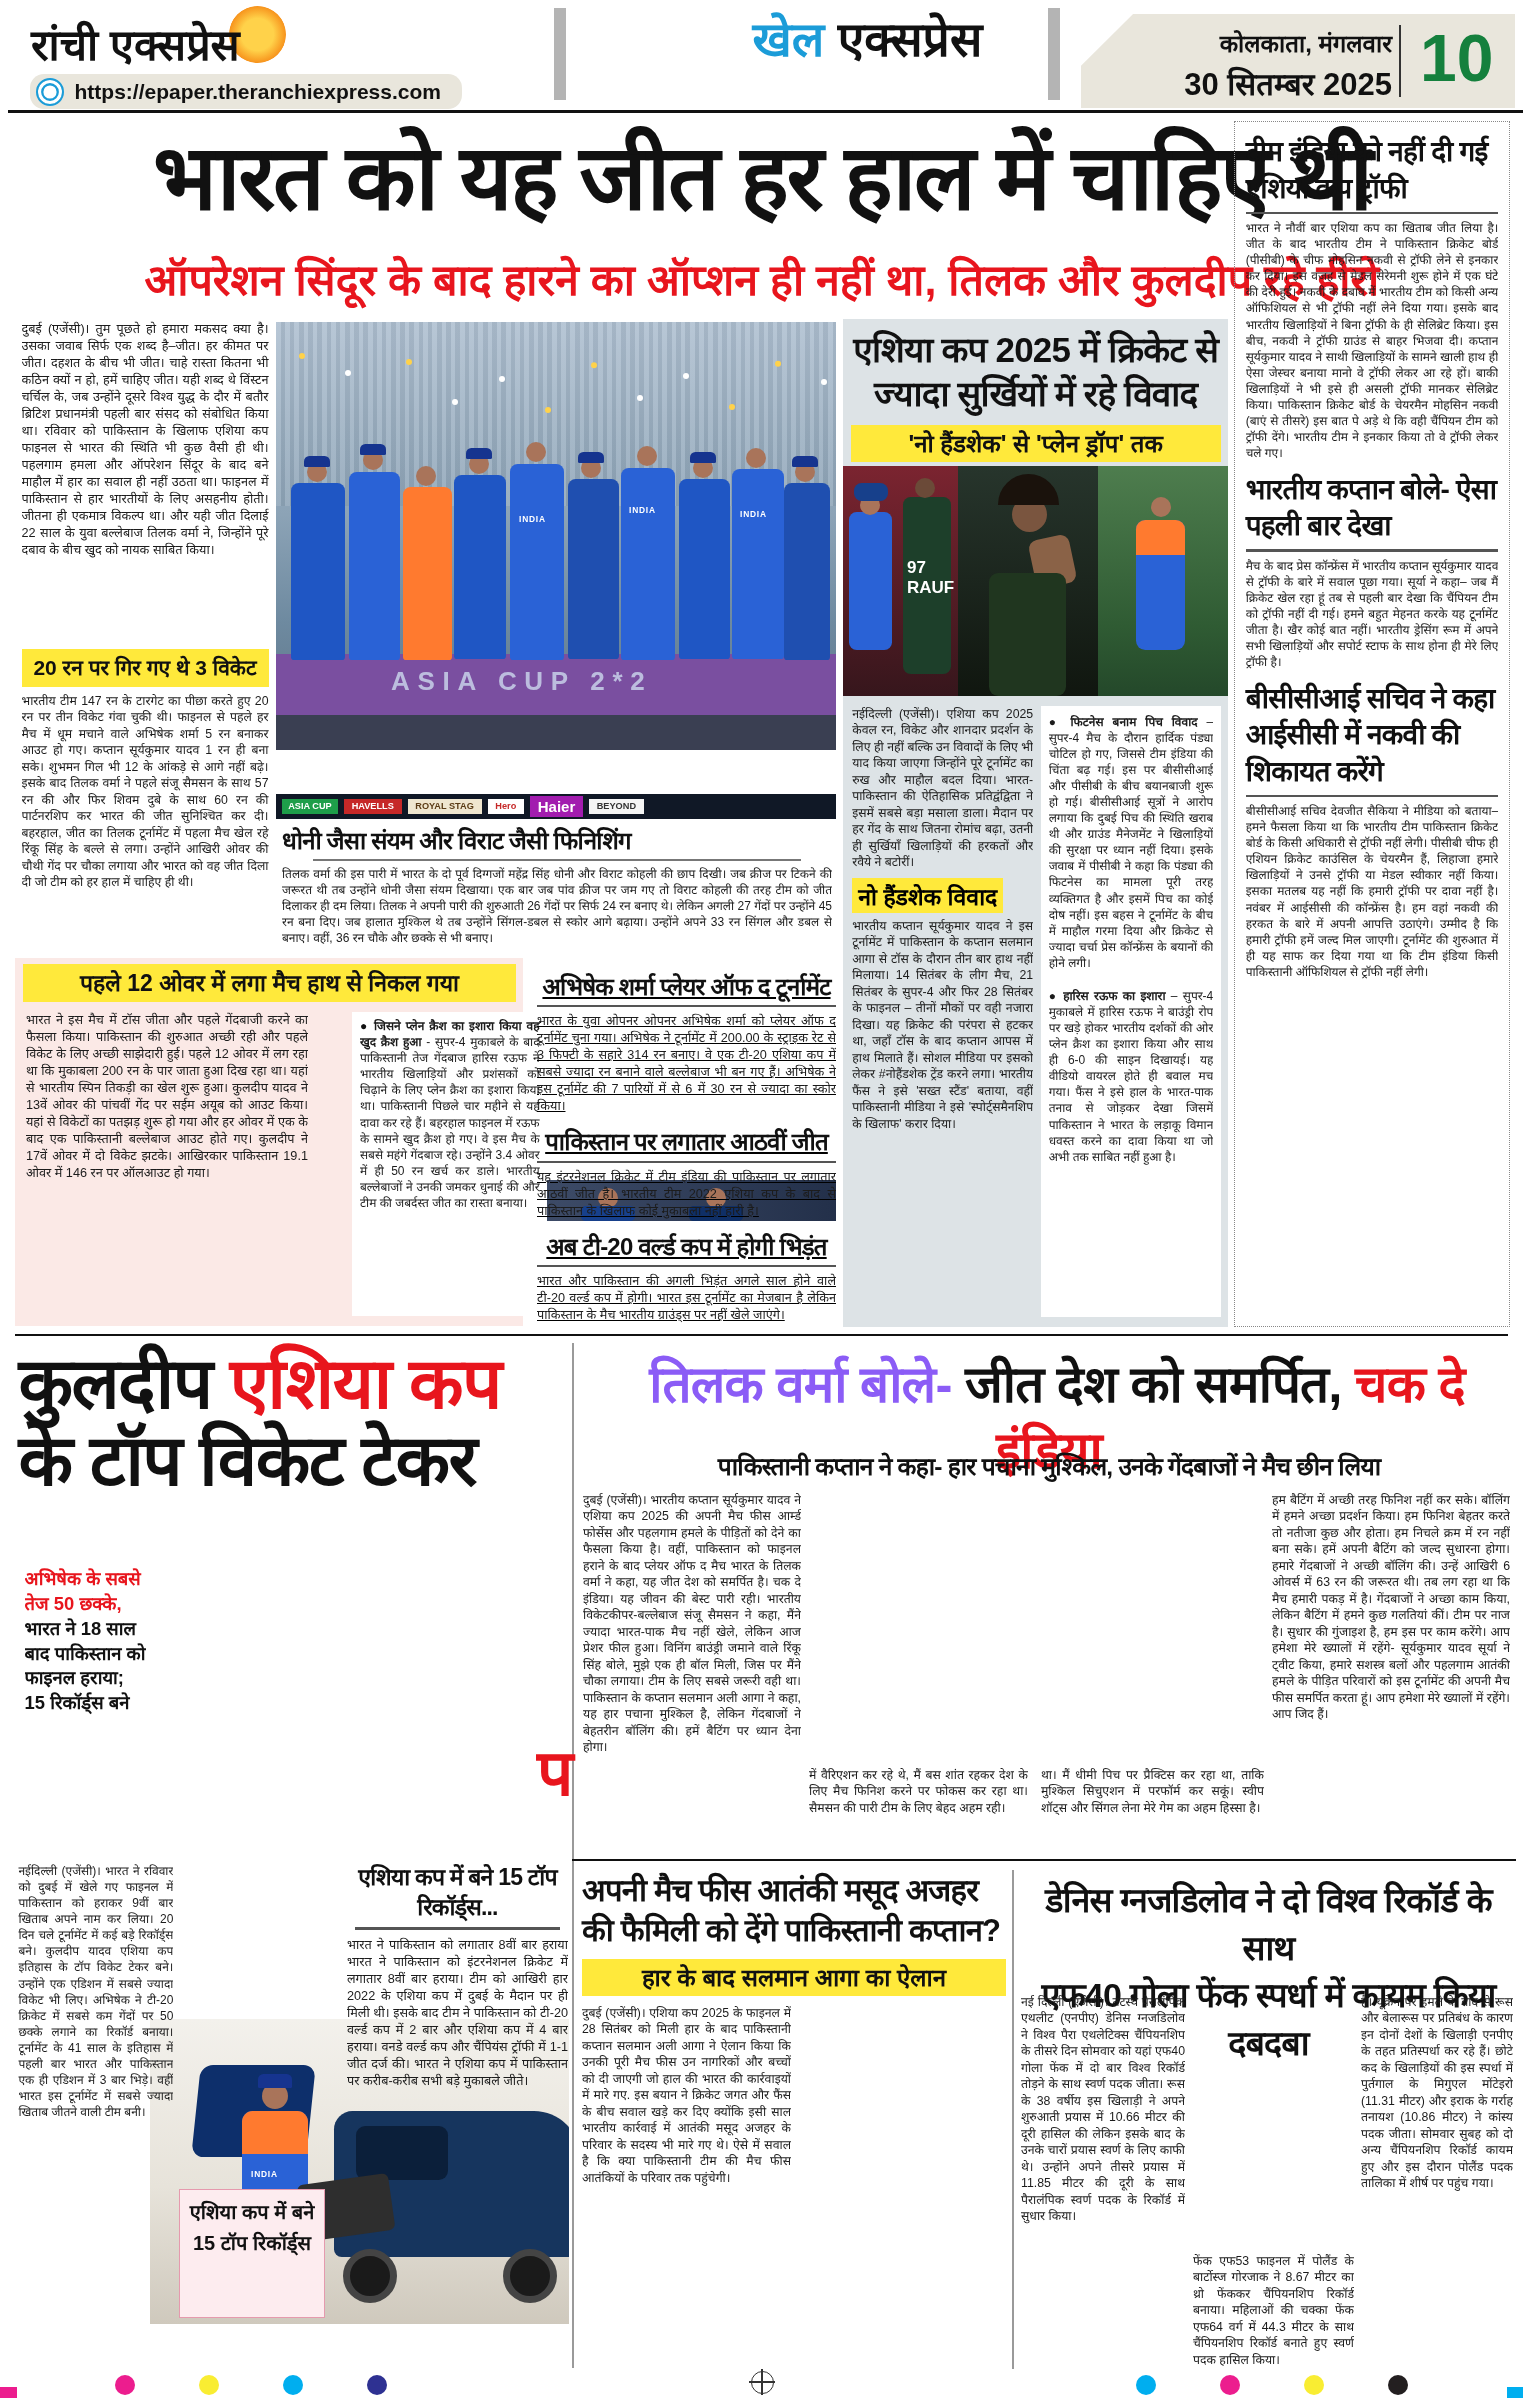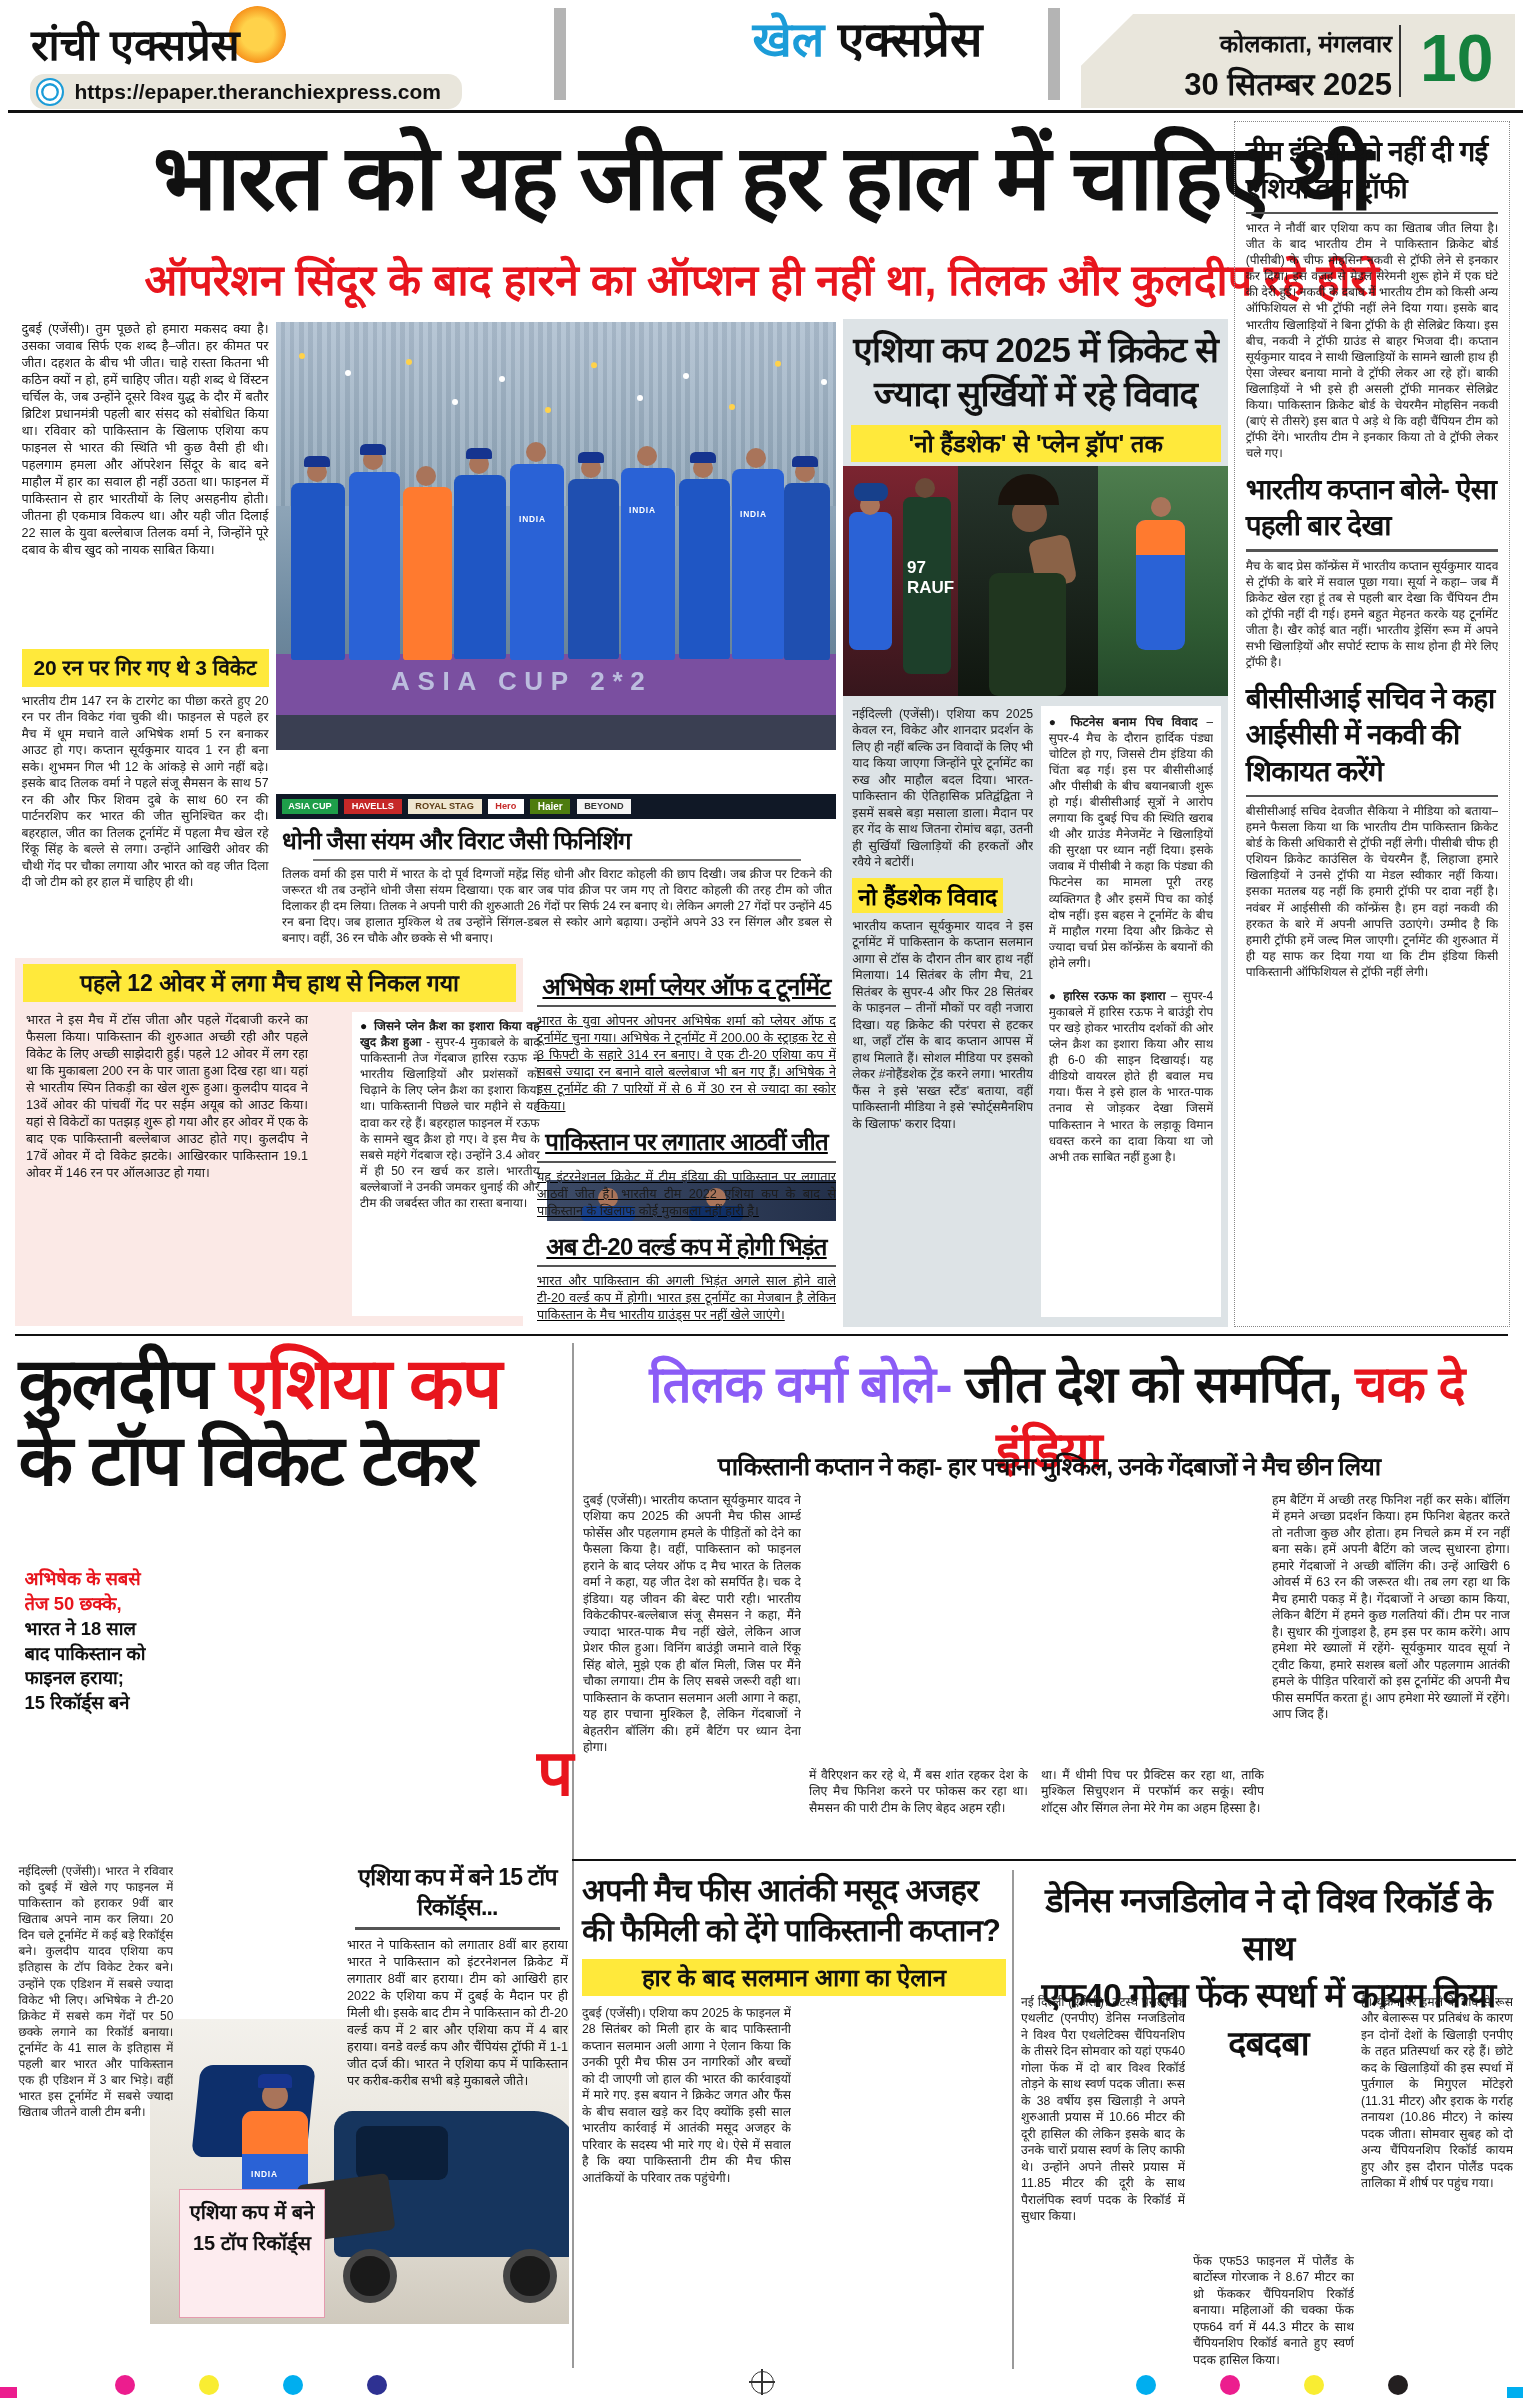--- a/index.html
+++ b/index.html
@@ -98,21 +98,21 @@
       <div class="abs head" style="left:430px;top:7.7px;"></div>
     <div class="abs" style="left:305px;top:26px;width:54px;height:15.3px;background:#17408b;border-radius:4.6px;"></div>
     <div class="abs" style="left:413px;top:26px;width:54px;height:15.3px;background:#0f2f66;border-radius:4.6px;"></div>
   </div>
 
   <div class="abs" style="left:276px;top:794px;width:560px;height:24.6px;background:#101826;display:flex;align-items:center;gap:6.1px;padding:0 6.1px;">
     <span style="background:#1e9e4a;color:#fff;font-size:9.2px;font-weight:700;padding:2.3px 6.1px;">ASIA CUP</span>
     <span style="background:#c62828;color:#fff;font-size:9.2px;font-weight:700;padding:2.3px 7.7px;">HAVELLS</span>
     <span style="background:#efe6cf;color:#5a3b15;font-size:9.2px;font-weight:700;padding:2.3px 7.7px;">ROYAL STAG</span>
     <span style="background:#fff;color:#c62828;font-size:9.2px;font-weight:700;padding:2.3px 7.7px;">Hero</span>
-    <span style="background:#4d7c0f;color:#fff;font-size:10px;font-weight:700;padding:2.3px 7.7px;text-align:center;">Haier</span>
+    <span style="background:#a21caf;color:#fff;font-size:15px;font-weight:700;padding:2.3px 7.7px;text-align:center;">Haier</span>
     <span style="background:#f5f5f5;color:#333;font-size:9.2px;font-weight:700;padding:2.3px 7.7px;">BEYOND</span>
   </div>
 
   <div class="abs" style="left:282px;top:823px;width:550px;height:132px;">
     <div class="hd" style="font-size:24px;">धोनी जैसा संयम और विराट जैसी फिनिशिंग</div>
     <div style="height:2.3px;background:#777;margin:3.1px 31px 4.6px 31px;"></div>
     <div class="just" style="font-size:12px;height:92px;">तिलक वर्मा की इस पारी में भारत के दो पूर्व दिग्गजों महेंद्र सिंह धोनी और विराट कोहली की छाप दिखी। जब क्रीज पर टिकने की जरूरत थी तब उन्होंने धोनी जैसा संयम दिखाया। एक बार जब पांव क्रीज पर जम गए तो विराट कोहली की तरह टीम को जीत दिलाकर ही दम लिया। तिलक ने अपनी पारी की शुरुआती 26 गेंदों पर सिर्फ 24 रन बनाए थे। लेकिन अगली 27 गेंदों पर उन्होंने 45 रन बना दिए। जब हालात मुश्किल थे तब उन्होंने सिंगल-डबल से स्कोर आगे बढ़ाया। उन्होंने अपने 33 रन सिंगल और डबल से बनाए। वहीं, 36 रन चौके और छक्के से भी बनाए।</div>
   </div>
 
   <div class="abs" style="left:15.3px;top:958px;width:508px;height:368px;background:#fbe9e6;">

